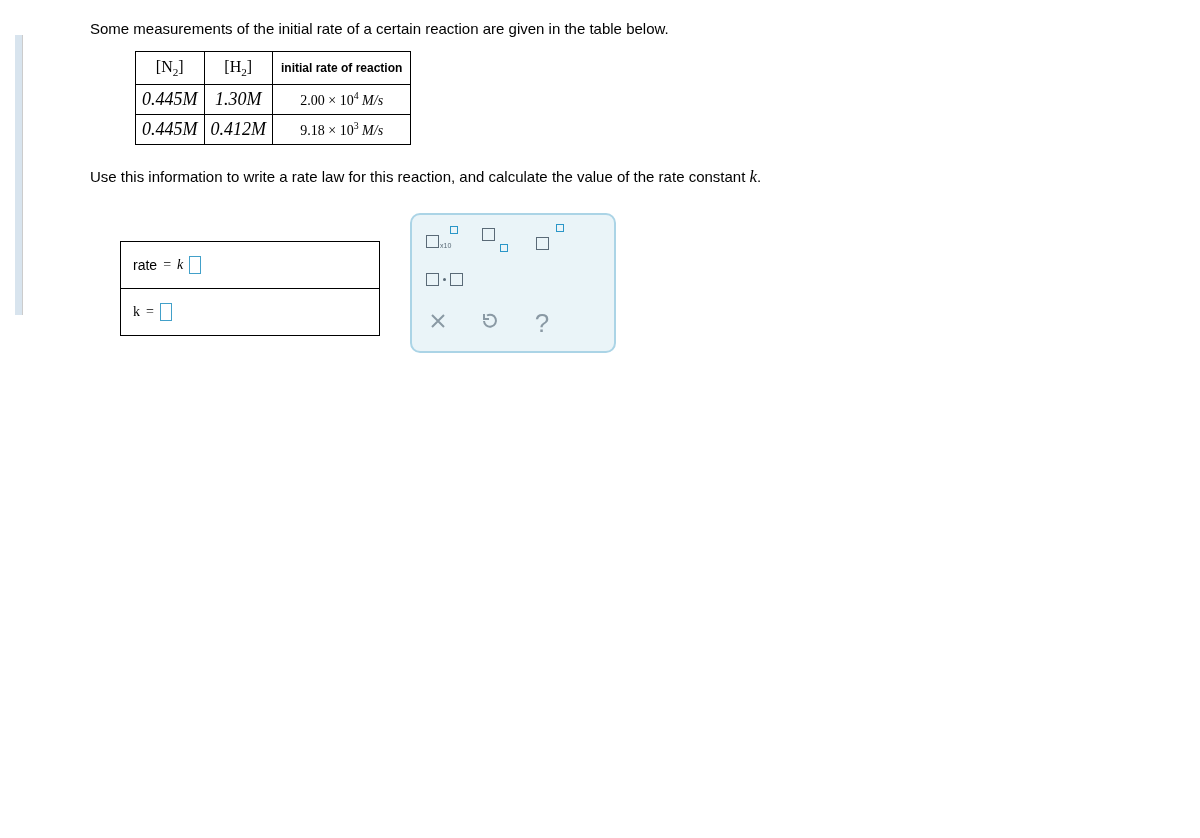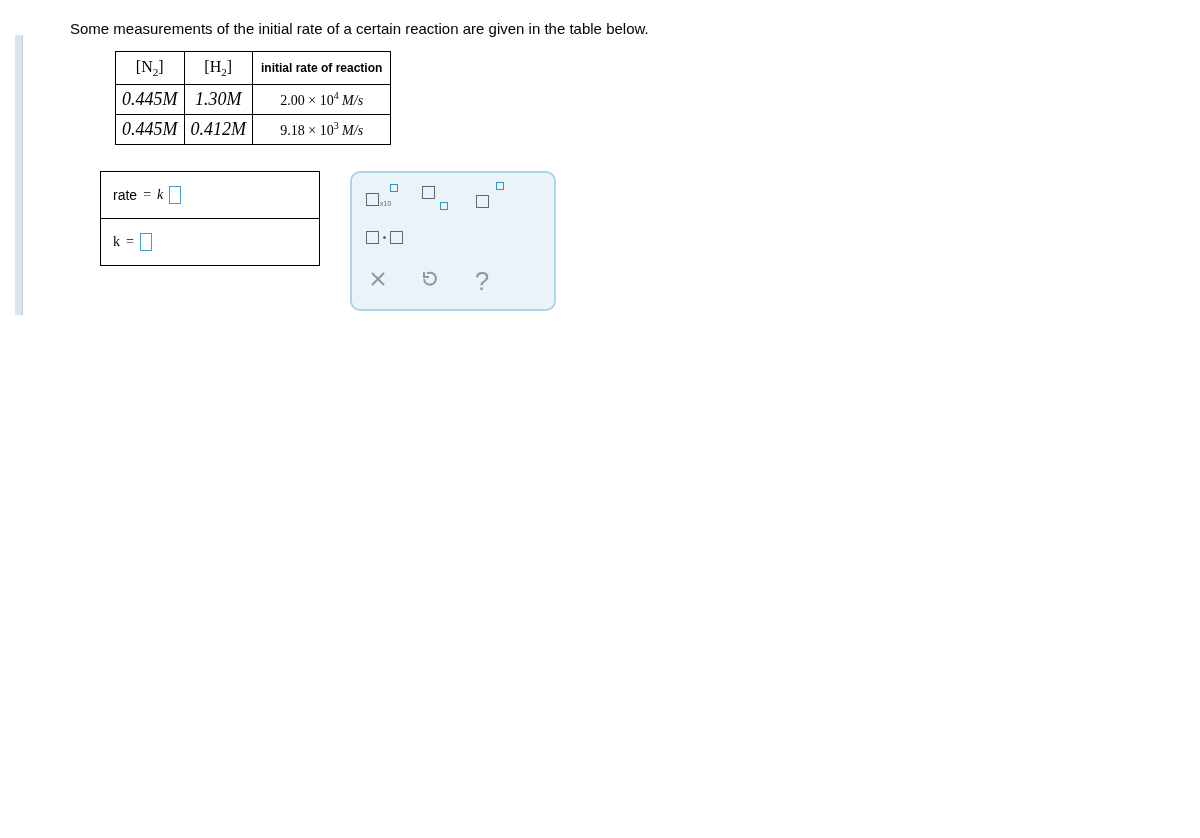--- a/index.html
+++ b/index.html
@@ -19,21 +19,21 @@
     .left-edge {
       position: absolute;
       left: 15px;
       top: 35px;
       width: 8px;
       height: 280px;
       background: #d8e4ee;
       border-right: 1px solid #ccc;
     }
     .content {
-      padding: 20px 60px 20px 70px;
+      padding: 20px 60px 20px 90px;
     }
     .intro {
       margin-bottom: 14px;
     }
     .data-table {
       border-collapse: collapse;
       margin-left: 45px;
       margin-bottom: 22px;
     }
     .data-table th,
@@ -85,21 +85,22 @@
     }
     .answer-area {
       display: flex;
       gap: 30px;
       margin-top: 26px;
       margin-left: 30px;
       align-items: flex-start;
     }
     .answer-box {
       border: 1.5px solid #000;
-      width: 220px;
+      width: 260px;
+      margin-top: 28px;
     }
     .answer-row {
       padding: 14px 12px;
       border-bottom: 1.5px solid #000;
       font-size: 14px;
       display: flex;
       align-items: center;
       gap: 6px;
     }
     .answer-row:last-child {
@@ -226,20 +227,23 @@
         <td class="rate"><span>2.00</span><span> × 10</span><span class="sup">4</span><span style="font-style:italic"> M/s</span></td>
       </tr>
       <tr>
         <td class="conc"><span class="serif">0.445</span><span>M</span></td>
         <td class="conc"><span class="serif">0.412</span><span>M</span></td>
         <td class="rate"><span>9.18</span><span> × 10</span><span class="sup">3</span><span style="font-style:italic"> M/s</span></td>
       </tr>
     </tbody>
   </table>
 
+  <p class="instruction">
+    <span>Use this information to write a rate law for this reaction, and calculate the value of the rate constant </span><span class="italic-k">k</span><span>.</span>
+  </p>
 
 
   <div class="answer-area">
     <div class="answer-box">
       <div class="answer-row">
         <span>rate </span>
         <span class="serif">= </span>
         <span class="serif-italic">k</span>
         <span class="input-placeholder"></span>
       </div>

